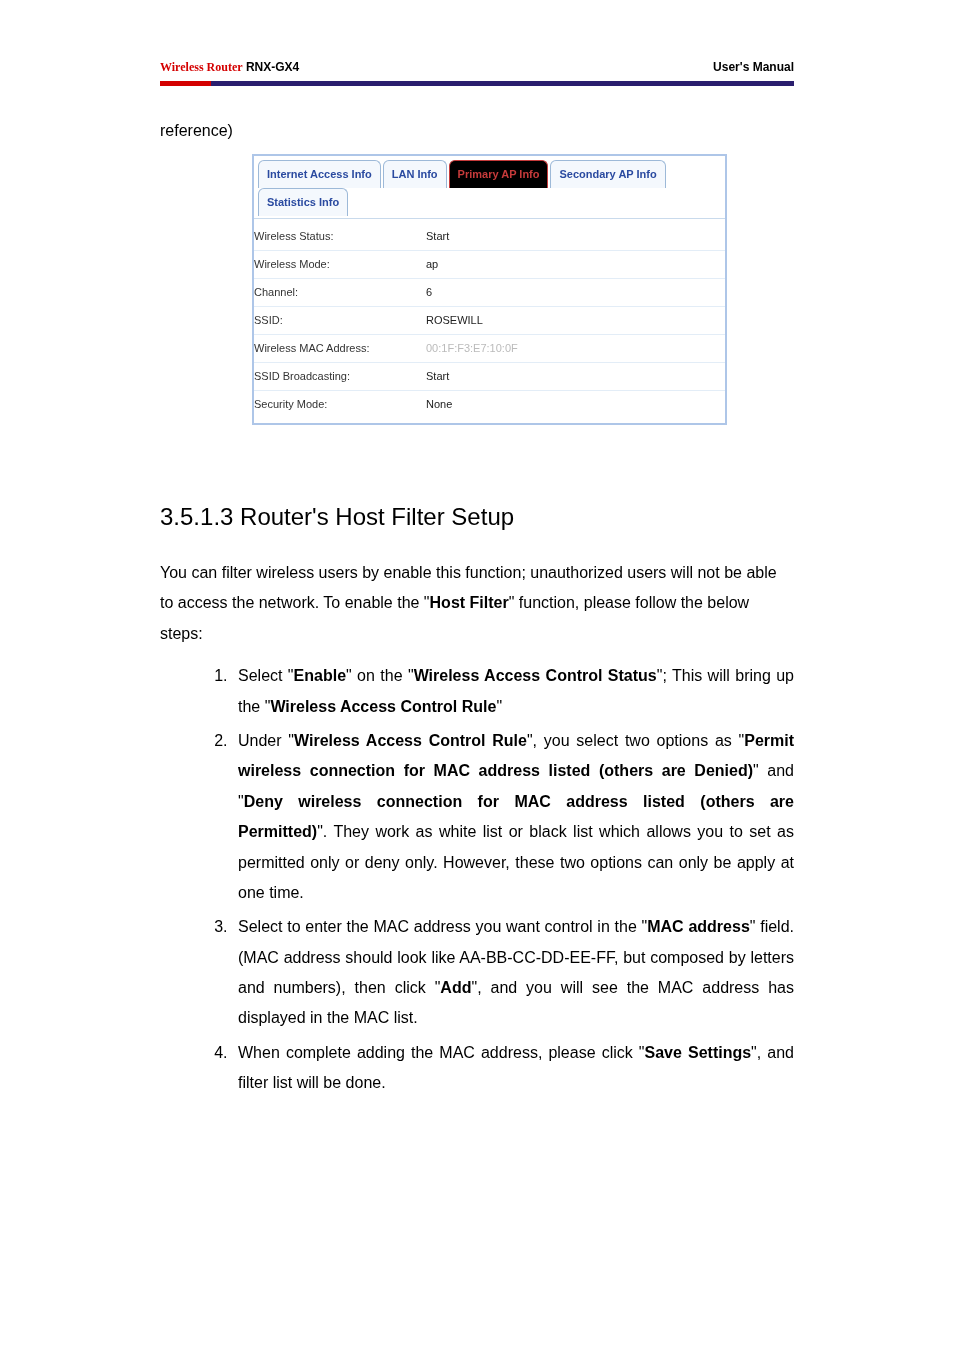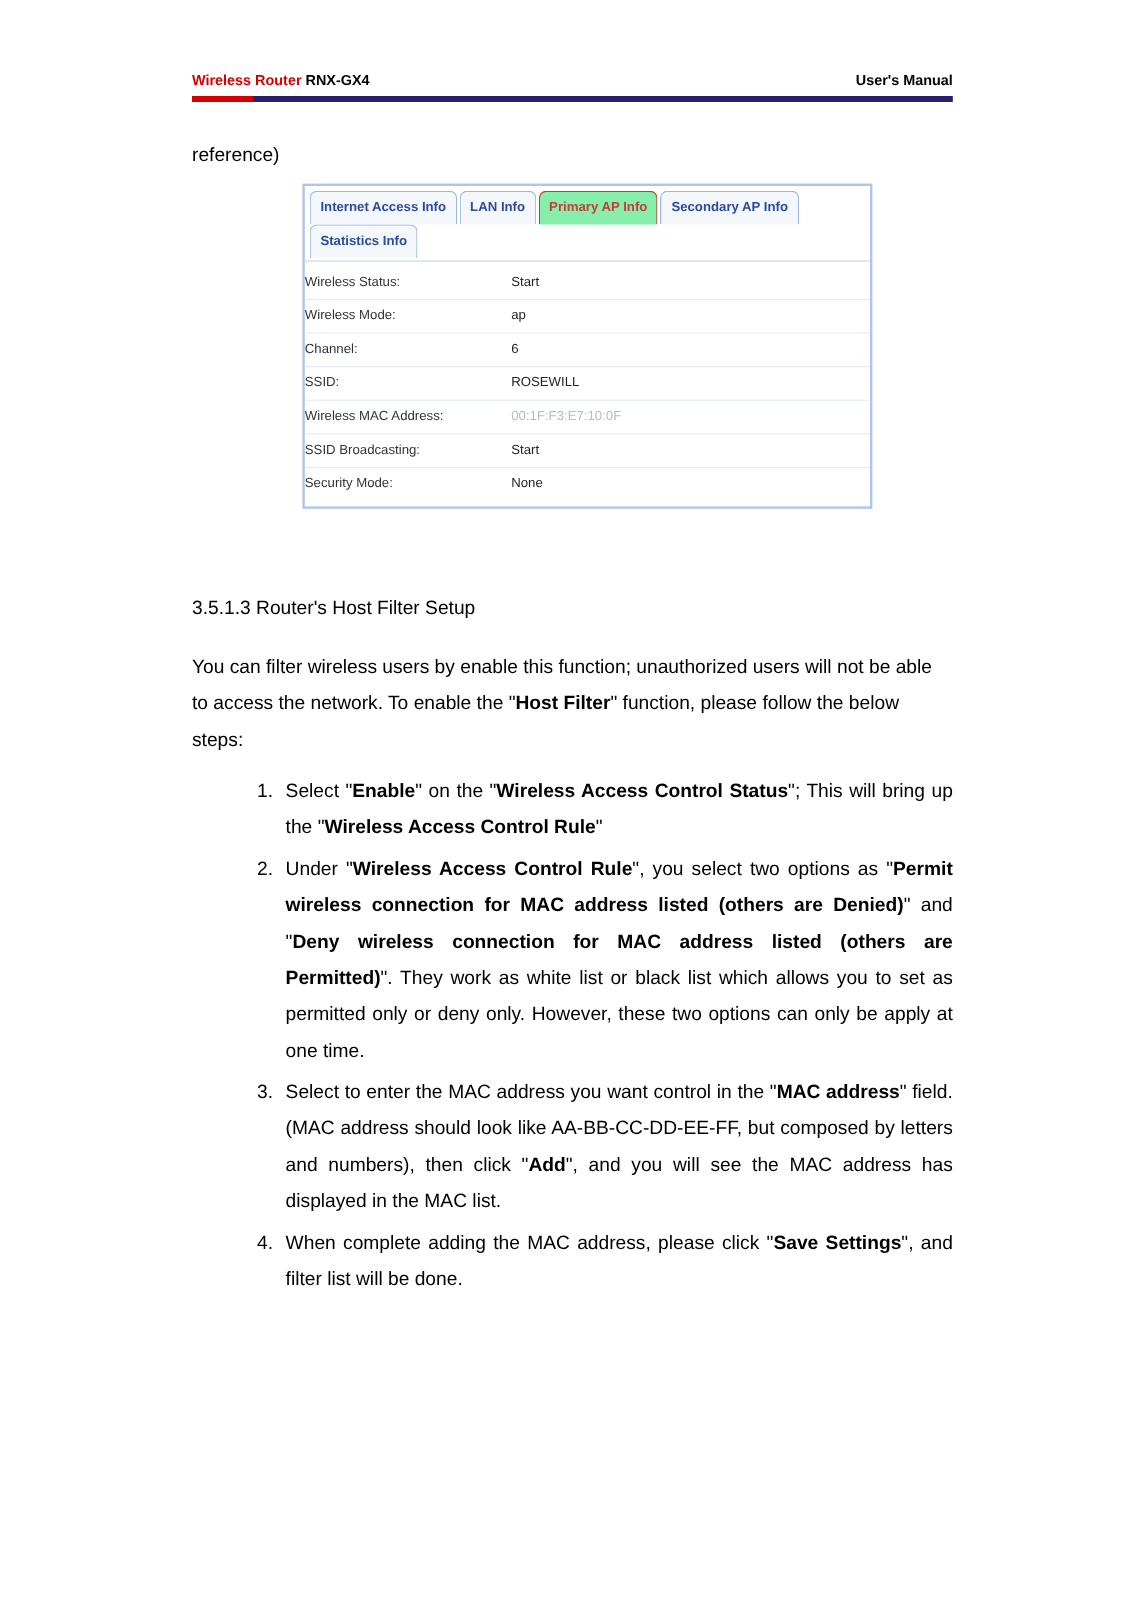--- a/index.html
+++ b/index.html
@@ -15,21 +15,21 @@
     padding: 60px 160px 40px 160px;
   }
   .header-row {
     display: flex;
     justify-content: space-between;
     align-items: baseline;
     font-size: 12px;
     padding-bottom: 6px;
   }
   .header-left { }
-  .header-left .red { color: #d40000; font-weight: bold; }
+  .header-left .red { color: #d40000; font-weight: bold; font-family: Liberation Serif, serif; }
   .header-left .model { color: #000; font-weight: bold; }
   .header-right { font-weight: bold; }
   .red-bar {
     height: 5px;
     background: linear-gradient(to right, #d40000 0%, #d40000 8%, #2a1e6e 8%, #2a1e6e 100%);
     margin-bottom: 30px;
   }
   .body-text {
     font-size: 16px;
     line-height: 1.9;
@@ -62,21 +62,21 @@
     border-top-right-radius: 6px;
     padding: 3px 8px 3px 8px;
     background: #f4f8fd;
     margin-right: 2px;
     font-weight: bold;
     white-space: nowrap;
   }
   .tab.blue { color: #2a4aa0; }
   .tab.red { color: #c63b3b; }
   .tab.active {
-    background: #86efac;
+    background: #000000;
     border-color: #c63b3b;
   }
   .info-table {
     border-top: 1px solid #c9daec;
     margin-top: 2px;
     padding: 4px 0 6px 0;
   }
   .info-row {
     display: flex;
     border-bottom: 1px solid #e3edf7;
@@ -88,21 +88,21 @@
     text-align: left;
     padding-right: 6px;
     color: #333;
   }
   .info-value {
     flex: 1;
     color: #222;
     padding-left: 2px;
   }
   h2.section {
-    font-size: 16px;
+    font-size: 24px;
     font-weight: normal;
     margin: 40px 0 18px 0;
     font-family: Arial, sans-serif;
   }
   .para {
     margin-bottom: 12px;
     text-align: left;
   }
   ol.steps {
     list-style: decimal;

